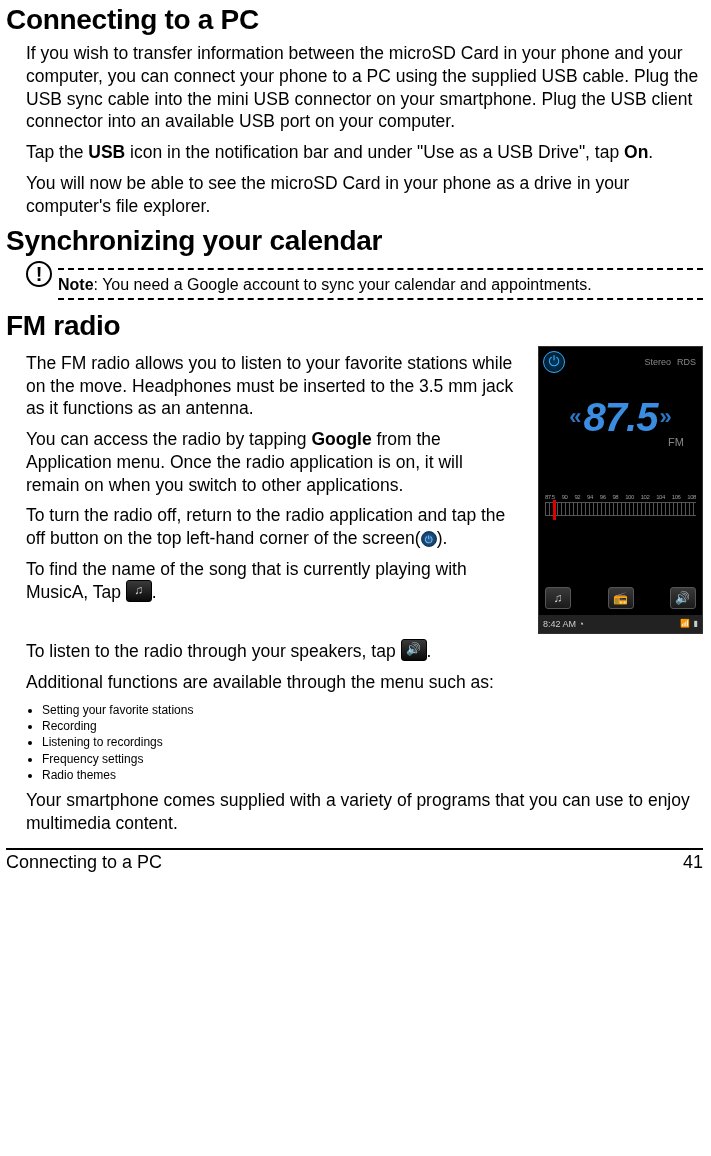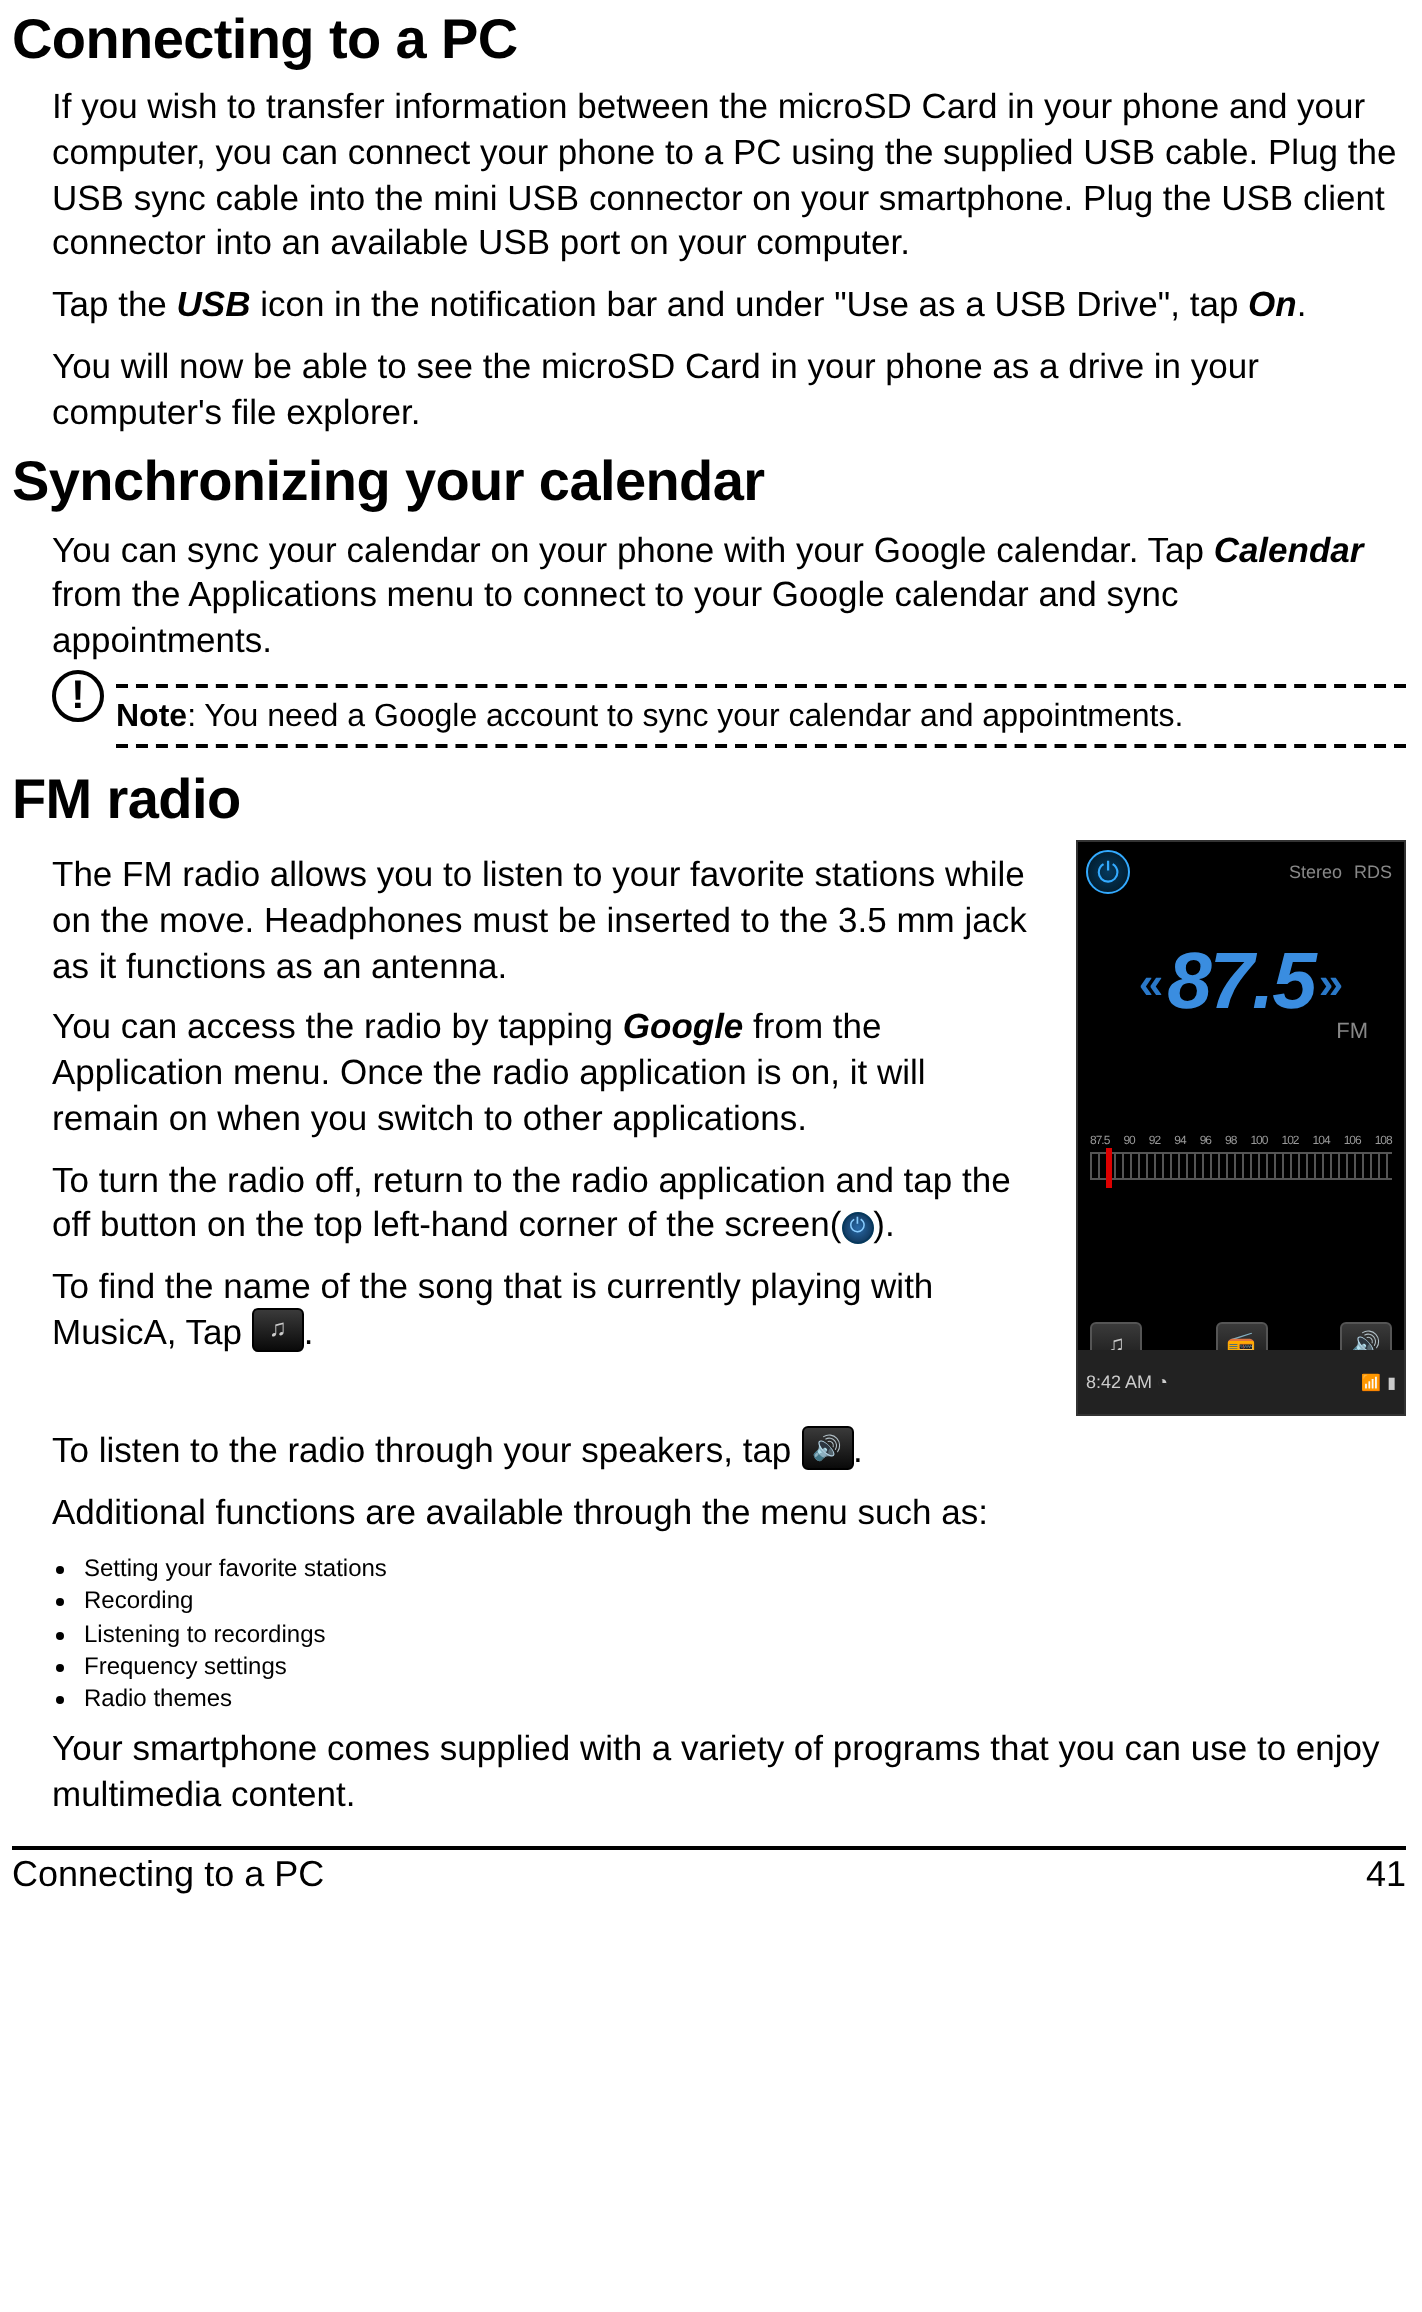--- a/index.html
+++ b/index.html
@@ -25,21 +25,21 @@
   }
   .body-block {
     margin-left: 20px;
   }
   p.body {
     font-size: 17.5px;
     line-height: 1.3;
     margin: 6px 0 8px 0;
     font-weight: 400;
   }
-  p.body b { font-weight: 700; font-style: italic; }
+  p.body b { font-weight: 700; }
   .note-wrap {
     margin: 10px 0 10px 20px;
     position: relative;
   }
   .note-rule {
     border: none;
     border-top: 2px dashed #000;
     margin: 0 0 0 32px;
     height:0;
   }
@@ -180,21 +180,21 @@
     background: linear-gradient(#3a3a3a,#1a1a1a);
     border:1px solid #555;
     border-radius:3px;
     display:flex;align-items:center;justify-content:center;
     font-size:12px;
     color:#ccc;
   }
   .ps-status {
     position:absolute;
     bottom:0; left:0; right:0;
-    height:32px;
+    height:18px;
     background:#222;
     display:flex;
     justify-content:space-between;
     align-items:center;
     font-size:9px;
     padding:0 4px;
     color:#ccc;
   }
   .ps-status-right{display:flex;gap:3px;font-size:8px;}
   .inline-icon {
@@ -245,25 +245,20 @@
   <h1 class="section-title">Connecting to a PC</h1>
   <div class="body-block">
     <p class="body">If you wish to transfer information between the microSD Card in your phone and your computer, you can connect your phone to a PC using the supplied USB cable. Plug the USB sync cable into the mini USB connector on your smartphone. Plug the USB client connector into an available USB port on your computer.</p>
     <p class="body">
       <span>Tap the </span><b>USB</b><span> icon in the notification bar and under "Use as a USB Drive", tap </span><b>On</b><span>.</span>
     </p>
     <p class="body">You will now be able to see the microSD Card in your phone as a drive in your computer's file explorer.</p>
   </div>
 
   <h1 class="section-title">Synchronizing your calendar</h1>
-  <div class="body-block">
-    <p class="body">
-      <span>You can sync your calendar on your phone with your Google calendar. Tap </span><b>Calendar</b><span> from the Applications menu to connect to your Google calendar and sync appointments.</span>
-    </p>
-  </div>
   <div class="note-wrap">
     <div class="note-icon">!</div>
     <hr class="note-rule">
     <div class="note-text">
       <b>Note</b><span>: You need a Google account to sync your calendar and appointments.</span>
     </div>
     <hr class="note-rule bottom">
   </div>
 
   <h1 class="section-title">FM radio</h1>

